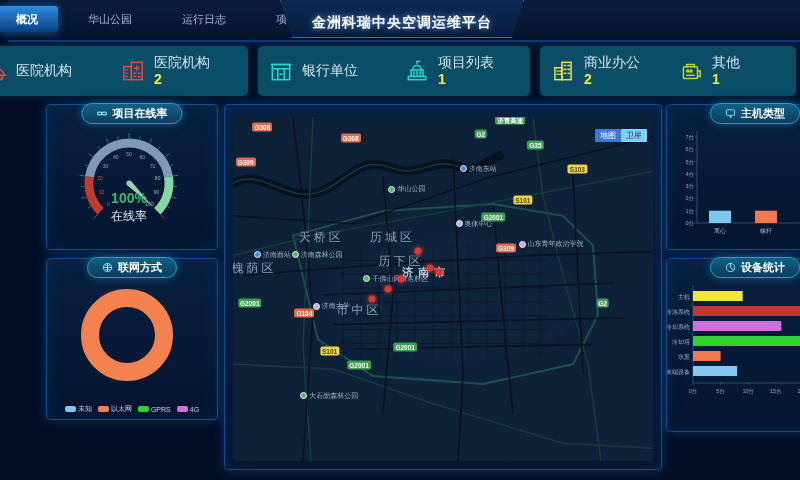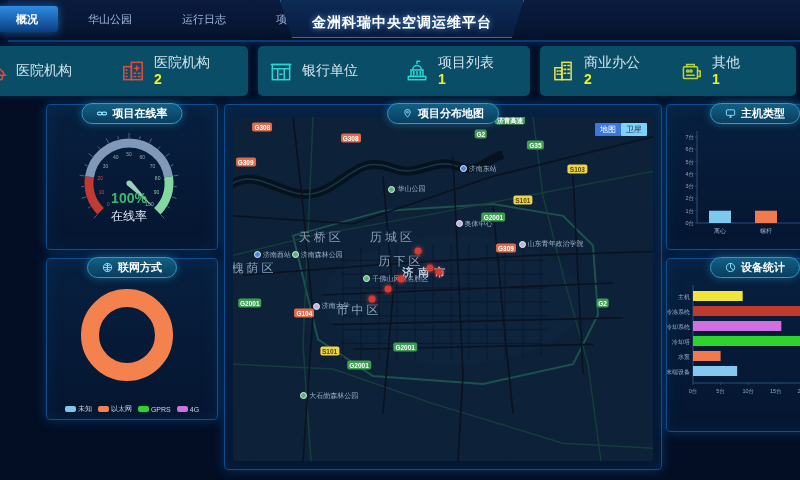--- a/index.html
+++ b/index.html
@@ -42,21 +42,21 @@
   .picon{width:11px;height:11px;}
   .p-online{left:2px;top:104px;width:170px;height:144px;}
   .p-network{left:2px;top:258px;width:170px;height:160px;}
   .p-map{left:180px;top:104px;width:436px;height:364px;}
   .p-host{left:622px;top:104px;width:176px;height:144px;}
   .p-dev{left:622px;top:258px;width:176px;height:172px;}
   .pbody{position:absolute;left:0;right:0;top:18px;bottom:0;overflow:hidden;}
   
   .map-area{position:absolute;inset:8px;top:12px;background:#0d2138;border-radius:2px;overflow:hidden;}
   .map-area svg{position:absolute;inset:0;width:100%;height:100%;}
-  .map-ctrl{position:absolute;right:6px;top:6px;display:flex;z-index:9;font-family:Liberation Mono, monospace;}
+  .map-ctrl{position:absolute;right:6px;top:12px;display:flex;z-index:9;font-family:Liberation Mono, monospace;}
   .mc{font-size:8px;line-height:13px;padding:0 5px;border:none;cursor:pointer;
     font-family:inherit;border-radius:1px;}
   .mc.active{background:#3a78e0;color:#fff;}
   .mc.sat{background:#7dd3fc;color:#23303f;}
   .dname{position:absolute;transform:translate(-50%,-50%);font-size:12px;color:#9fb6cf;
     letter-spacing:3px;opacity:.85;white-space:nowrap;z-index:3;}
   .cityname{font-size:11px;letter-spacing:5px;color:#c2d4e6;font-weight:bold;opacity:.95;}
   .shield{position:absolute;transform:translate(-50%,-50%);font-size:6.5px;font-weight:bold;
     padding:0 2px;border-radius:2px;line-height:9px;white-space:nowrap;z-index:4;}
   .sh-o{background:#e06a4a;color:#fff;}
@@ -253,29 +253,20 @@
           </span>
           <span class="litem">
             <span class="lsw" style="background:#d06fdf"></span>
             <span>4G</span>
           </span>
         </div>
     </div>
   </div>
 
   <div class="panel p-map">
-    <div class="phead">
-      <svg class="picon" viewBox="0 0 12 12">
-        <g fill="none" stroke="#8fe3ff" stroke-width="1">
-          <path d="M6 1.5a3 3 0 0 1 3 3c0 2-3 5.5-3 5.5S3 6.5 3 4.5a3 3 0 0 1 3-3z"></path>
-            <circle cx="6" cy="4.5" r="1"></circle>
-        </g>
-      </svg>
-      <span>项目分布地图</span>
-    </div>
     <div class="map-area" id="map-area">
       <svg viewBox="0 0 420 348" preserveAspectRatio="none">
         <ellipse cx="220" cy="185" rx="130" ry="65" fill="#10273f" opacity="0.5"></ellipse>
         <path d="M-5,70 C30,45 55,95 95,72 C120,58 130,40 160,52 C185,62 200,40 225,50 C245,58 255,42 270,38" fill="none" stroke="#07121f" stroke-width="9"></path>
         <path d="M-5,70 C30,45 55,95 95,72 C120,58 130,40 160,52 C185,62 200,40 225,50" fill="none" stroke="#1d4a5a" stroke-width="1.5" opacity="0.7"></path>
         <path d="M60,120 L150,95 L260,88 L330,100 L360,130 L365,200 L340,250 L250,270 L140,262 L85,225 Z" fill="none" stroke="#1f5a52" stroke-width="2" opacity="0.85"></path>
         <g fill="none" stroke="#17413d" stroke-width="1.5" opacity="0.9">
           <path d="M0,140 L80,120 L200,98 L420,55"></path>
           <path d="M300,0 L310,80 L330,160 L355,250 L368,348"></path>
           <path d="M0,250 L100,255 L200,290 L330,330 L420,335"></path>

